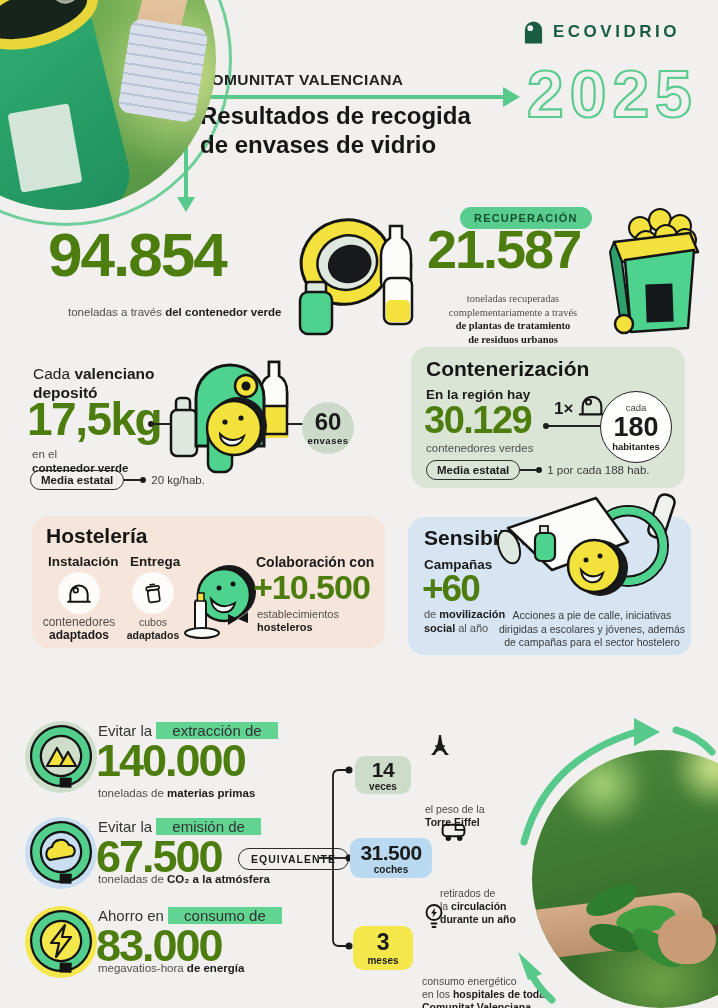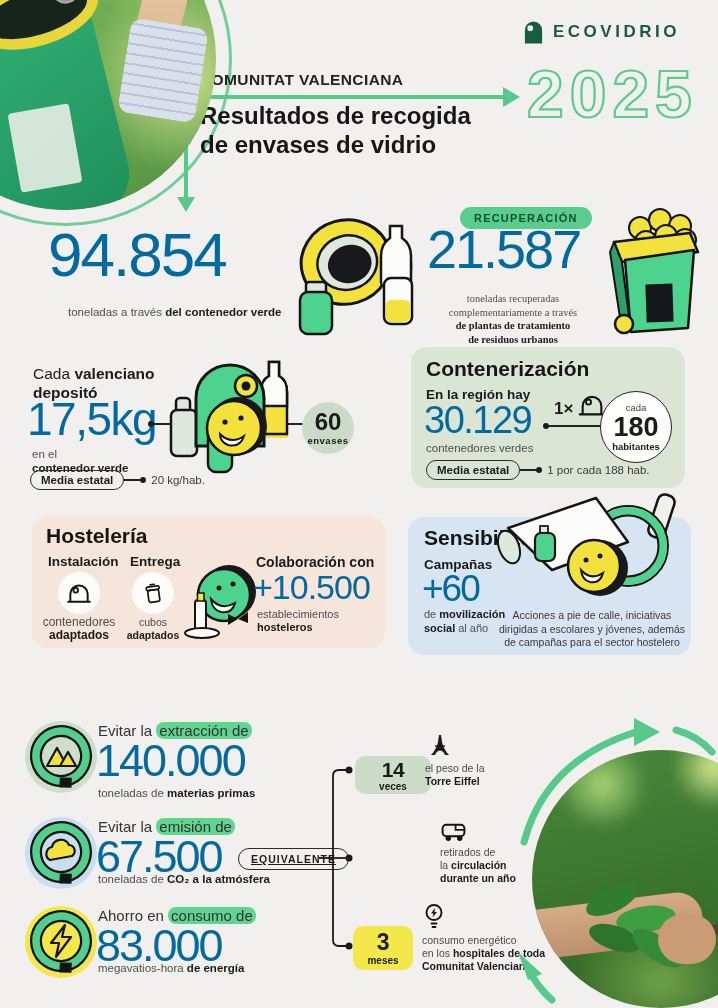--- a/index.html
+++ b/index.html
@@ -30,46 +30,46 @@
 
   .region { left:200px; top:71px; font-size:15.5px; font-weight:bold; letter-spacing:.4px; color:#222; }
   .hline { left:150px; top:95px; width:356px; height:3.5px; background:#57c98a; border-radius:2px; z-index:1; }
   .harrow { left:503px; top:87px; width:0; height:0; border-left:17px solid #57c98a; border-top:10px solid transparent; border-bottom:10px solid transparent; z-index:1; }
   .vline { left:184px; top:96px; width:3.5px; height:103px; background:#57c98a; border-radius:2px; }
   .varrow { left:177px; top:197px; width:0; height:0; border-top:15px solid #57c98a; border-left:9px solid transparent; border-right:9px solid transparent; }
   .title { left:200px; top:101px; font-size:24px; font-weight:bold; line-height:29px; color:#161616; }
   .year { left:527px; top:56px; font-size:66px; font-weight:bold; letter-spacing:6px; color:transparent; -webkit-text-stroke:2.2px #5bcb8e; }
 
   .badge { background:#58cd8e; color:#15502f; font-size:11px; font-weight:bold; letter-spacing:1.2px; padding:5px 14px; border-radius:13px; display:inline-block; }
-  .bignum { font-weight:normal; color:#0369a1; letter-spacing:-2px; line-height:1; }
+  .bignum { font-weight:bold; color:#4d7c0f; letter-spacing:-2px; line-height:1; }
 
   .cap { font-size:11.5px; color:#4f4f4f; line-height:14px; }
   .capc { text-align:center; }
 
   .pill { border:1.6px solid #2c2c2c; border-radius:13px; padding:3px 10px; font-size:11.5px; font-weight:bold; color:#1b1b1b; white-space:nowrap; }
   .mrow { display:flex; align-items:center; }
   .mline { width:16px; height:1.7px; background:#222; }
   .dot { width:6px; height:6px; border-radius:50%; background:#1b1b1b; }
   .mtext { font-size:11.5px; color:#3c3c3c; margin-left:5px; white-space:nowrap; }
 
   .card { border-radius:16px; }
   .card-sage { background:#dbe5d6; }
   .card-peach { background:#f6e5da; }
   .card-blue { background:#d7e4f1; }
   .card-title { font-size:21px; font-weight:bold; color:#161616; }
 
   .circle-stat { border-radius:50%; display:flex; flex-direction:column; align-items:center; justify-content:center; line-height:1; }
   .wcircle { background:#fdfdfb; border:1.6px solid #222; }
 
-  .hl { background:#61d492; padding:0 3px; border-radius:8px; }
+  .hl { background:#61d492; padding:0 16px; border-radius:0; }
   .eco-line { font-size:15px; color:#333; }
   .chip { border-radius:10px; display:flex; flex-direction:column; align-items:center; justify-content:center; line-height:1; }
   .chip .v { font-size:21px; font-weight:bold; letter-spacing:-.5px; }
   .chip .u { font-size:10px; font-weight:bold; margin-top:2px; }
-  .eq-text { font-size:10.5px; color:#4a4a4a; line-height:13px; }
+  .eq-text { font-size:10.5px; color:#4a4a4a; line-height:13px;margin-top:41px; }
 
   
   .earth-photo { left:532px; top:750px; width:258px; height:258px; border-radius:50%; overflow:hidden; z-index:2; }
   .earth-bg { position:absolute; inset:-18px;
      background: radial-gradient(70px 70px at 30% 18%, #a9d578 0%, rgba(169,213,120,0) 65%),
                  radial-gradient(60px 60px at 68% 12%, #d7ec90 0%, rgba(215,236,144,0) 70%),
                  radial-gradient(120px 90px at 50% 85%, #6fa348 0%, rgba(111,163,72,0) 75%),
                  linear-gradient(165deg,#4c8a3c 0%, #38702c 60%, #2a5a22 100%);
      filter: blur(6px); }
   .arm2 { position:absolute; left:-34px; top:152px; width:205px; height:50px; border-radius:26px; background:linear-gradient(#d6ab87,#bb906c); transform:rotate(-7deg); }
@@ -348,44 +348,48 @@
     <polygon points="41,20 27,38 35,38 32,52 47,32 38,32" fill="#f3e23c" stroke="#141414" stroke-width="2.2" stroke-linejoin="round"></polygon>
   </svg>
   <div class="abs eco-line" style="left:98px; top:907px;">
     <span>Ahorro en </span><span class="hl">consumo de</span>
   </div>
   <div class="abs bignum" style="left:96px; top:923px; font-size:45px;">83.000</div>
   <div class="abs cap" style="left:98px; top:961px;">
     <span>megavatios-hora </span><span class="b">de energía</span>
   </div>
 
-  <div class="abs" style="left:238px; top:849px;text-decoration:underline;">
+  <div class="abs" style="left:238px; top:849px;">
     <span class="pill" style="font-size:10.5px; letter-spacing:1px; padding:4px 12px;">EQUIVALENTE</span>
   </div>
   <svg class="abs" style="left:313px; top:758px;" width="44" height="200" viewBox="0 0 44 200">
     <path d="M34,12 H26 Q20,12 20,18 V182 Q20,188 26,188 H34" fill="none" stroke="#1b1b1b" stroke-width="1.8"></path>
     <path d="M6,100 H34" fill="none" stroke="#1b1b1b" stroke-width="1.8"></path>
     <circle cx="36" cy="12" r="3.5" fill="#1b1b1b"></circle>
     <circle cx="36" cy="100" r="3.5" fill="#1b1b1b"></circle>
     <circle cx="36" cy="188" r="3.5" fill="#1b1b1b"></circle>
   </svg>
 
-  <div class="abs chip" style="left:355px; top:756px; width:76px; height:38px; background:#cddcc8;">
+  <div class="abs chip" style="left:355px; top:756px; width:56px; height:38px; background:#cddcc8;">
     <div class="v">14</div>
     <div class="u">veces</div>
   </div>
   <svg class="abs" style="left:428px; top:733px;" width="24" height="26" viewBox="0 0 24 24">
     <path d="M11,1 h2 l1,7 c1,5 4,10 7,13 h-4 c-1,-3 -3,-4.5 -5,-4.5 s-4,1.5 -5,4.5 h-4 c3,-3 6,-8 7,-13 z" fill="#1b1b1b"></path>
     <line x1="7" y1="12" x2="17" y2="12" stroke="#1b1b1b" stroke-width="1.4"></line>
   </svg>
   <div class="abs eq-text" style="left:425px; top:762px;">
     <div>el peso de la</div>
     <div class="b">Torre Eiffel</div>
   </div>
 
+  <div class="abs chip" style="left:350px; top:838px; width:82px; height:40px; background:#b9d9f1;">
+    <div class="v">31.500</div>
+    <div class="u">coches</div>
+  </div>
   <svg class="abs" style="left:440px; top:818px;" width="27" height="25" viewBox="0 0 26 24">
     <rect x="2.5" y="6.5" width="21" height="11" rx="3.5" fill="none" stroke="#141414" stroke-width="1.9"></rect>
     <path d="M15,6.5 v5 h8.5" fill="none" stroke="#141414" stroke-width="1.7"></path>
     <circle cx="8" cy="19.5" r="2.6" fill="#141414"></circle>
     <circle cx="19" cy="19.5" r="2.6" fill="#141414"></circle>
   </svg>
   <div class="abs eq-text" style="left:440px; top:846px;">
     <div>retirados de</div>
     <div><span>la </span><span class="b">circulación</span></div>
     <div class="b">durante un año</div>

